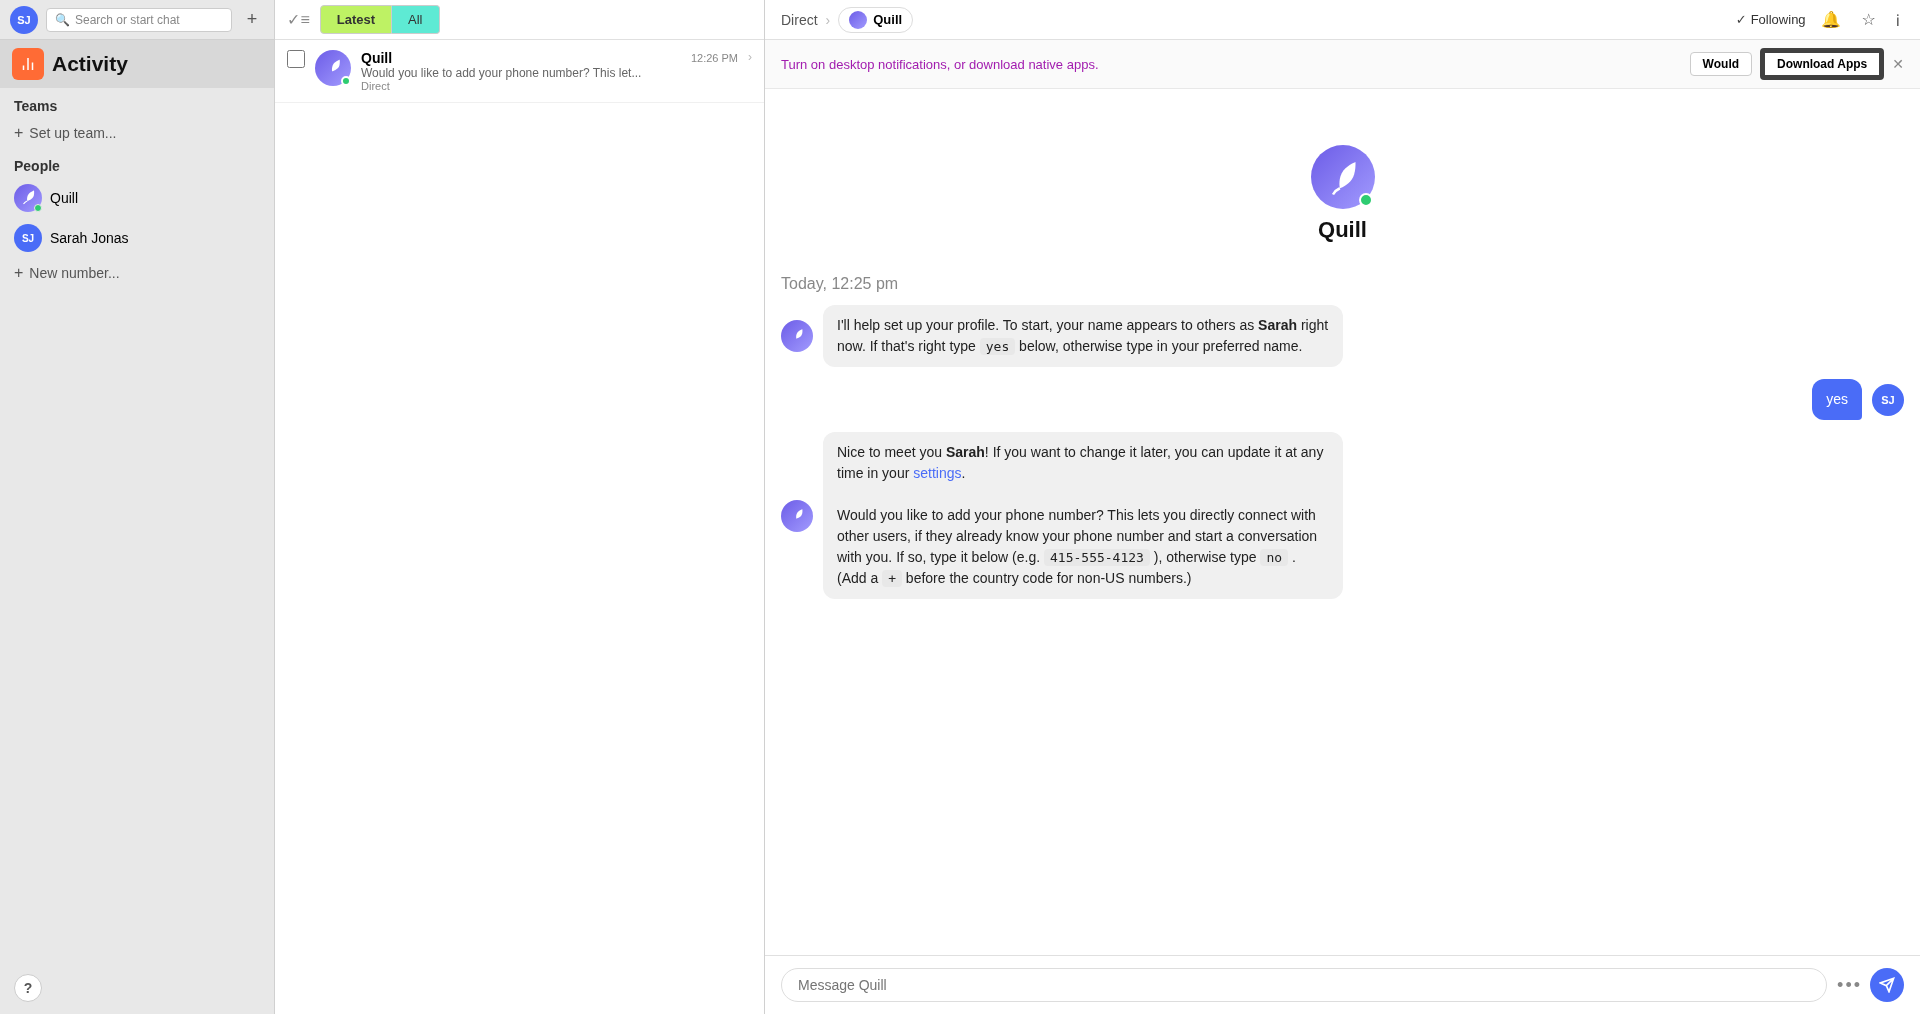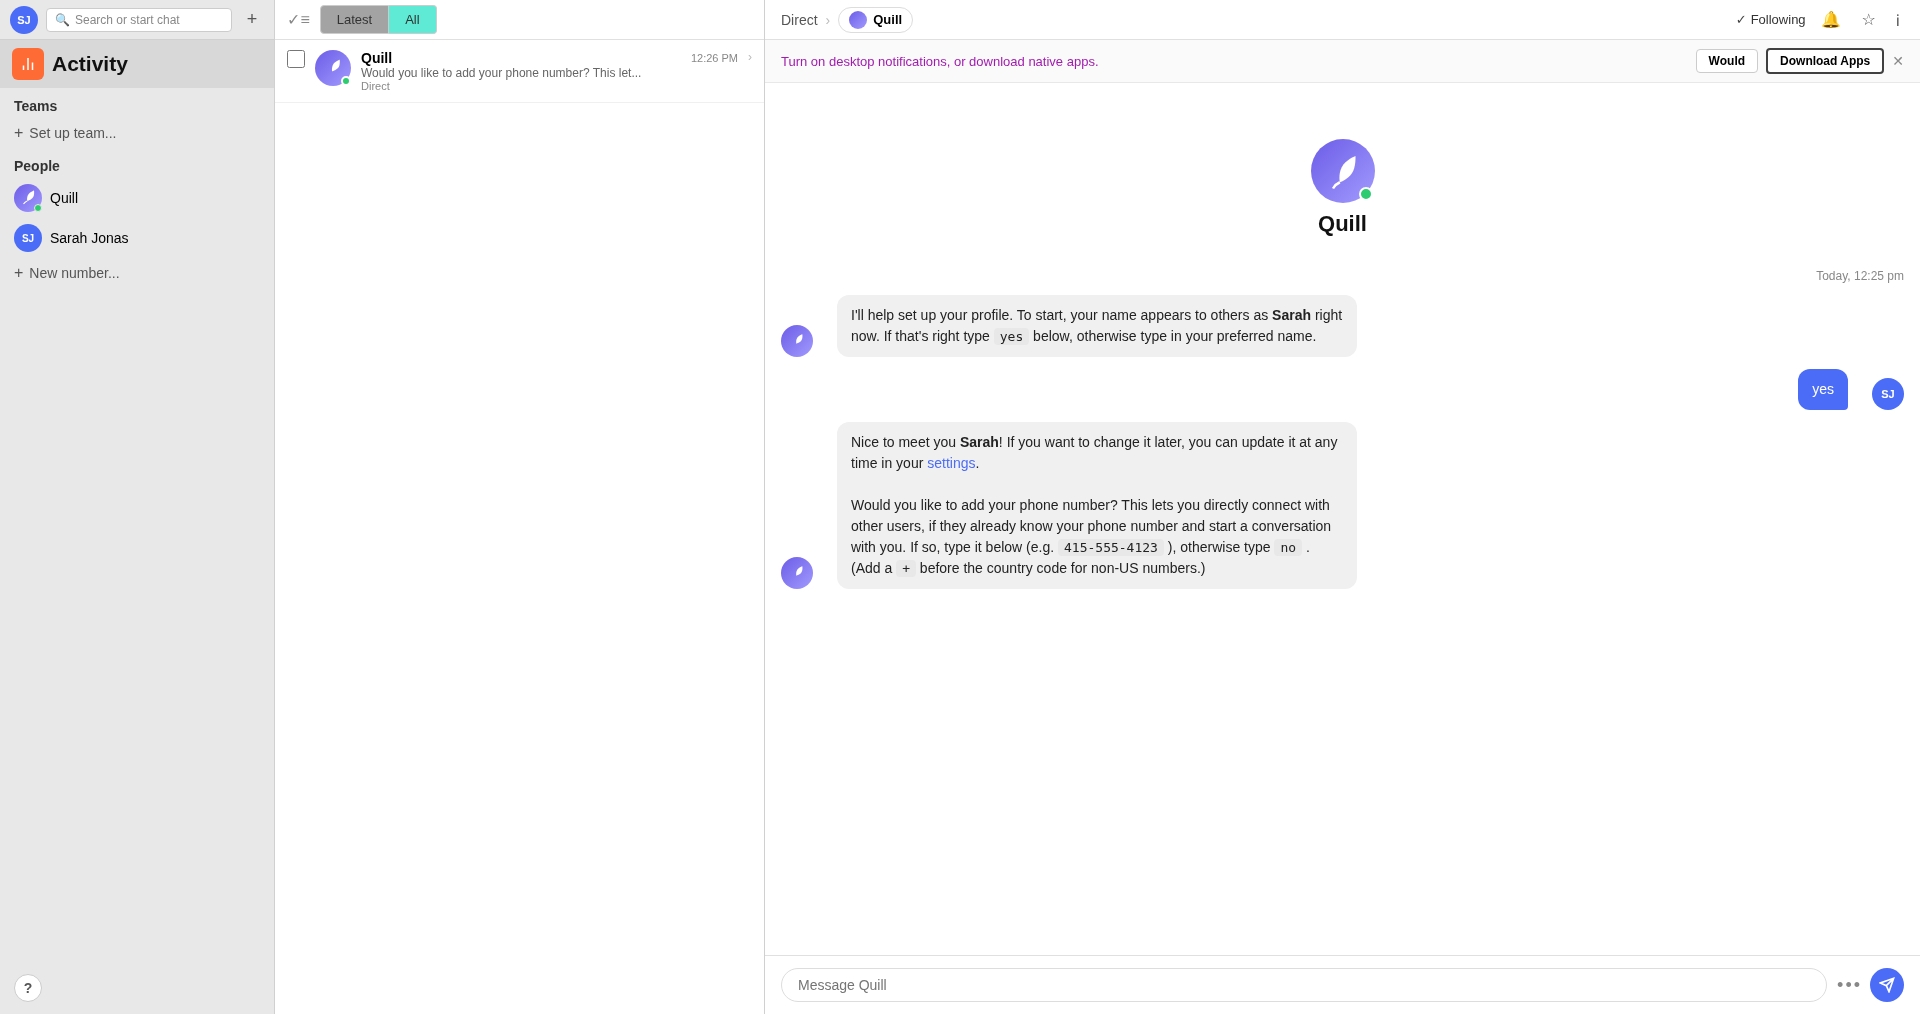--- a/index.html
+++ b/index.html
@@ -33,21 +33,21 @@
     .new-message { padding: 6px 14px; display: flex; align-items: center; gap: 6px; cursor: pointer; color: #555; }
 
     .help-btn { margin-top: auto; padding: 12px 14px; }
     .help-circle { width: 28px; height: 28px; border-radius: 50%; background: white; display: flex; align-items: center; justify-content: center; border: 1px solid #ccc; cursor: pointer; color: #555; font-weight: bold; }
 
     
     .middle-panel { width: 490px; background: white; border-right: 1px solid #d0d0d0; display: flex; flex-direction: column; }
     .middle-header { display: flex; align-items: center; padding: 0 12px; height: 40px; border-bottom: 1px solid #e0e0e0; gap: 10px; }
     .filter-tabs { display: flex; gap: 0; }
     .filter-tab { padding: 6px 16px; border: 1px solid #ccc; background: #5eead4; cursor: pointer; font-size: 13px; color: #333; }
-    .filter-tab.active { background: #a3a3a3; font-weight: 400; }
+    .filter-tab.active { background: #bef264; font-weight: 700; }
     .filter-tab:first-child { border-radius: 4px 0 0 4px; }
     .filter-tab:last-child { border-radius: 0 4px 4px 0; border-left: none; }
     .check-icon { color: #888; font-size: 16px; }
 
     .chat-list-item { display: flex; align-items: flex-start; padding: 10px 12px; border-bottom: 1px solid #f0f0f0; cursor: pointer; gap: 10px; }
     .chat-avatar-wrap { position: relative; flex-shrink: 0; }
     .chat-quill-avatar { width: 36px; height: 36px; border-radius: 50%; background: linear-gradient(135deg, #6c5ce7, #a29bfe); display: flex; align-items: center; justify-content: center; }
     .chat-online-dot { width: 10px; height: 10px; background: #2ecc71; border-radius: 50%; position: absolute; bottom: 0; right: 0; border: 2px solid white; }
     .chat-item-content { flex: 1; min-width: 0; }
     .chat-item-top { display: flex; justify-content: space-between; align-items: center; }
@@ -70,34 +70,34 @@
     .chat-topbar-right { display: flex; align-items: center; gap: 12px; }
     .following-btn { display: flex; align-items: center; gap: 4px; font-size: 13px; color: #333; }
     .check-sm { color: #444; }
     .icon-btn { background: none; border: none; cursor: pointer; color: #555; font-size: 16px; padding: 4px; }
 
     
     .notif-bar { display: flex; align-items: center; justify-content: space-between; padding: 8px 16px; background: #fafafa; border-bottom: 1px solid #e8e8e8; font-size: 13px; }
     .notif-bar-left { color: #a21caf; }
     .notif-bar-right { display: flex; align-items: center; gap: 8px; }
     .enable-btn { padding: 4px 12px; border: 1px solid #ccc; background: white; border-radius: 4px; cursor: pointer; font-size: 12px; font-weight: 600; }
-    .download-btn { padding: 4px 12px; border: 2px solid #404040; background: white; border-radius: 4px; cursor: pointer; font-size: 12px; font-weight: 600; }
+    .download-btn { padding: 4px 12px; border: 5px solid #404040; background: white; border-radius: 4px; cursor: pointer; font-size: 12px; font-weight: 600; }
     .close-notif { background: none; border: none; cursor: pointer; color: #888; font-size: 14px; }
 
     
     .messages-area { flex: 1; overflow-y: auto; padding: 16px; display: flex; flex-direction: column; }
     .bot-intro { display: flex; flex-direction: column; align-items: center; justify-content: center; padding: 40px 0 20px; }
     .bot-avatar-large { width: 64px; height: 64px; border-radius: 50%; background: linear-gradient(135deg, #6c5ce7, #a29bfe); display: flex; align-items: center; justify-content: center; position: relative; margin-bottom: 8px; }
     .bot-avatar-large svg { width: 40px; height: 40px; }
     .bot-online-dot { width: 14px; height: 14px; background: #2ecc71; border-radius: 50%; position: absolute; bottom: 2px; right: 2px; border: 2px solid white; }
     .bot-name { font-size: 22px; font-weight: 700; color: #111; }
 
-    .timestamp-center { text-align: right; font-size: 12px; color: #888; margin: 12px 0; }
-
-    .message-row { display: flex; gap: 24px; margin-bottom: 12px; align-items: flex-end; }
+    .timestamp-center { text-align: left; font-size: 16px; color: #888; margin: 12px 0; }
+
+    .message-row { display: flex; gap: 10px; margin-bottom: 12px; align-items: center; }
     .msg-avatar { width: 32px; height: 32px; border-radius: 50%; flex-shrink: 0; display: flex; align-items: center; justify-content: center; }
     .msg-avatar-quill { background: linear-gradient(135deg, #6c5ce7, #a29bfe); }
     .msg-avatar-sj { background: #4a6cf7; color: white; font-size: 11px; font-weight: bold; }
     .msg-bubble { background: #f0f0f0; border-radius: 12px; padding: 10px 14px; max-width: 520px; font-size: 14px; line-height: 1.5; color: #222; }
     .msg-bubble-user { background: #4a6cf7; color: white; }
     .msg-row-right { justify-content: flex-end; }
     .msg-row-right .msg-bubble { border-radius: 12px 12px 4px 12px; }
 
     .inline-code { background: #e8e8e8; padding: 1px 6px; border-radius: 4px; font-family: monospace; font-size: 13px; }
     .inline-code-phone { background: #e8e8e8; padding: 1px 6px; border-radius: 4px; font-family: monospace; font-size: 13px; }

